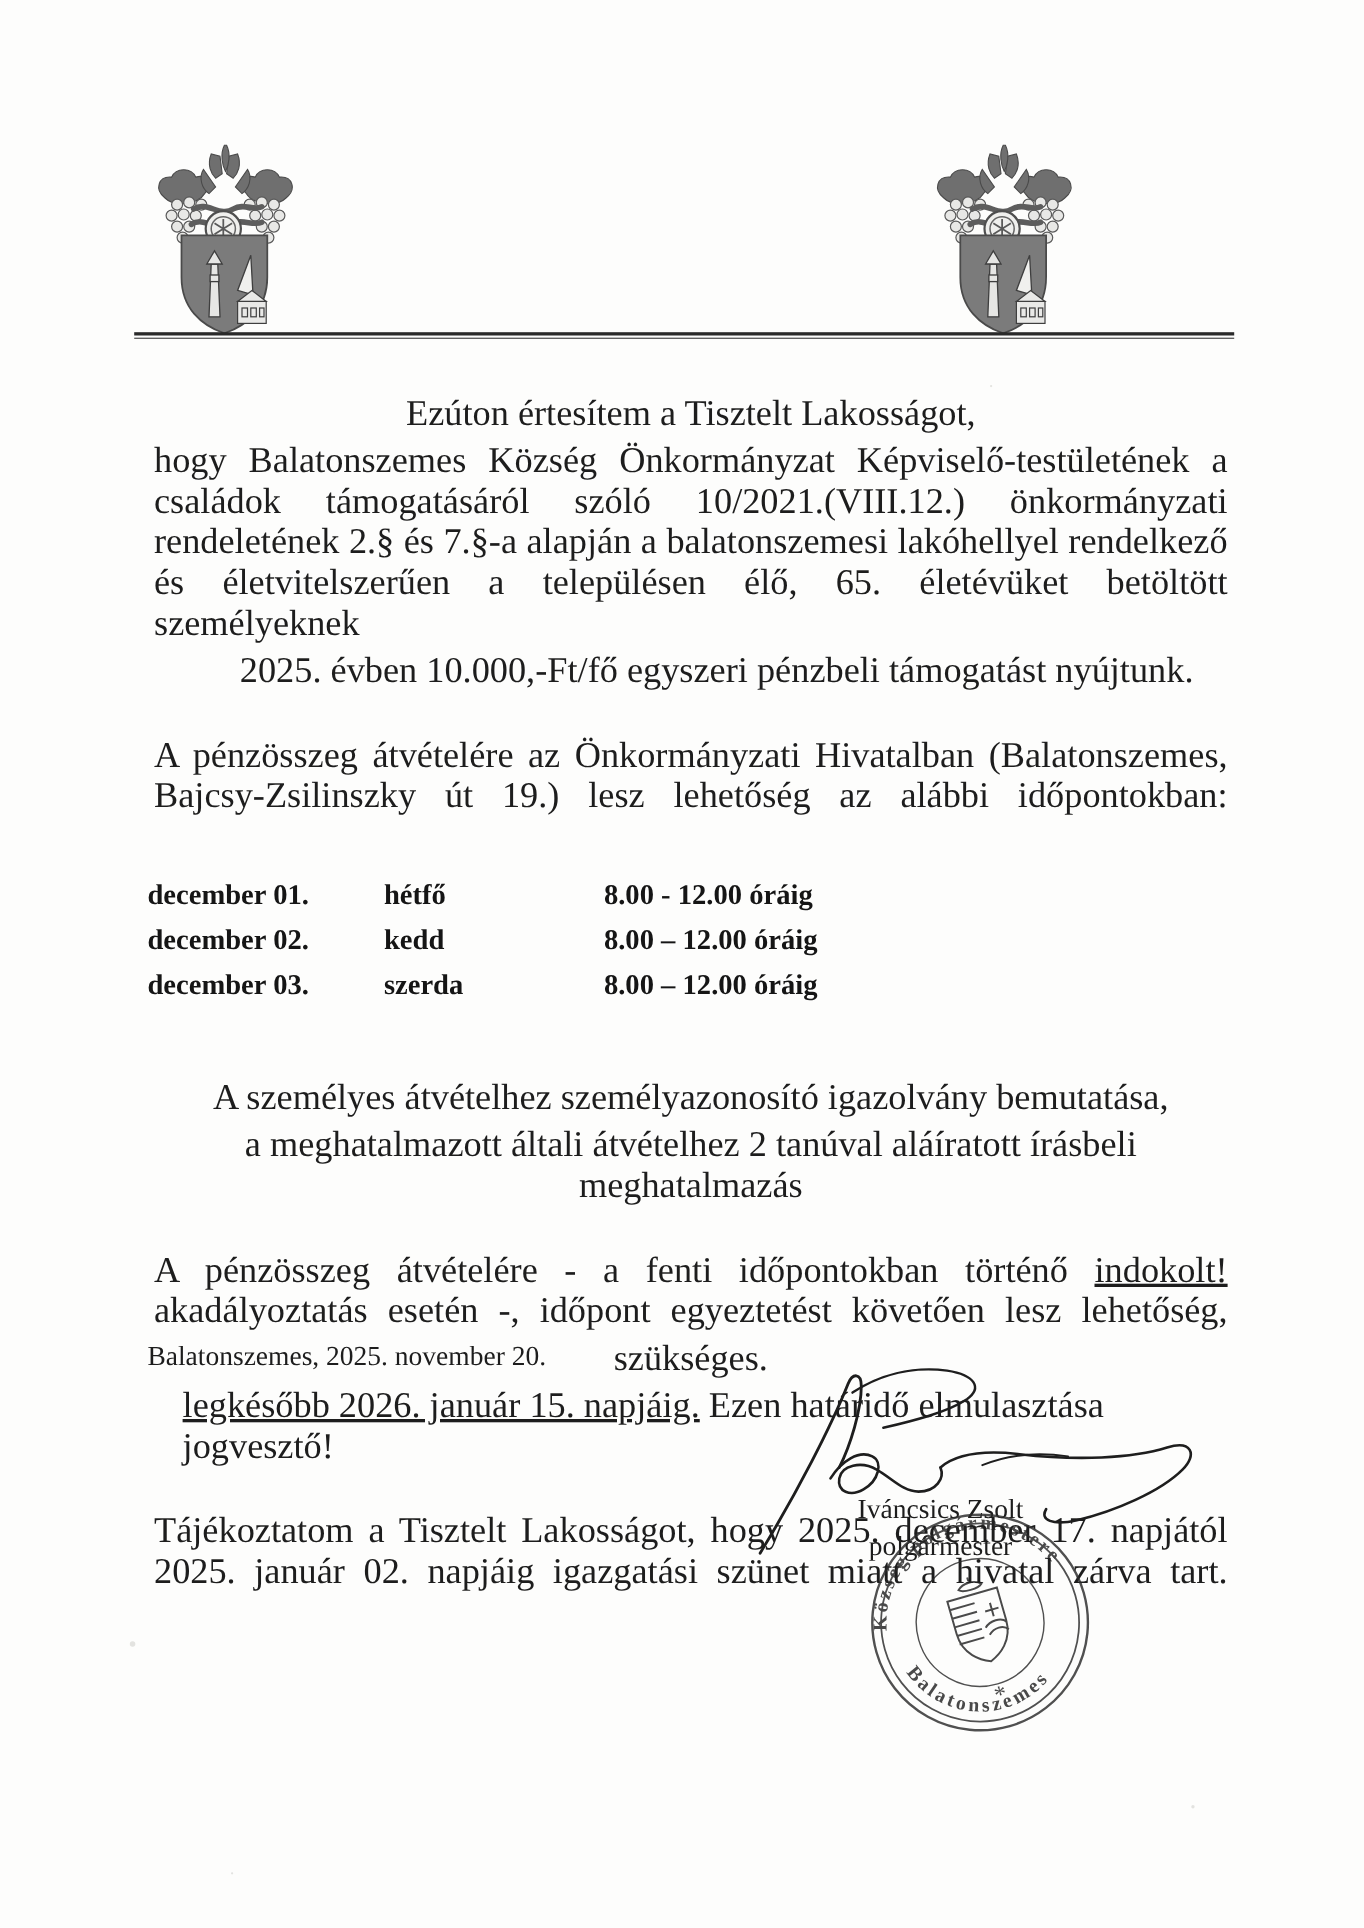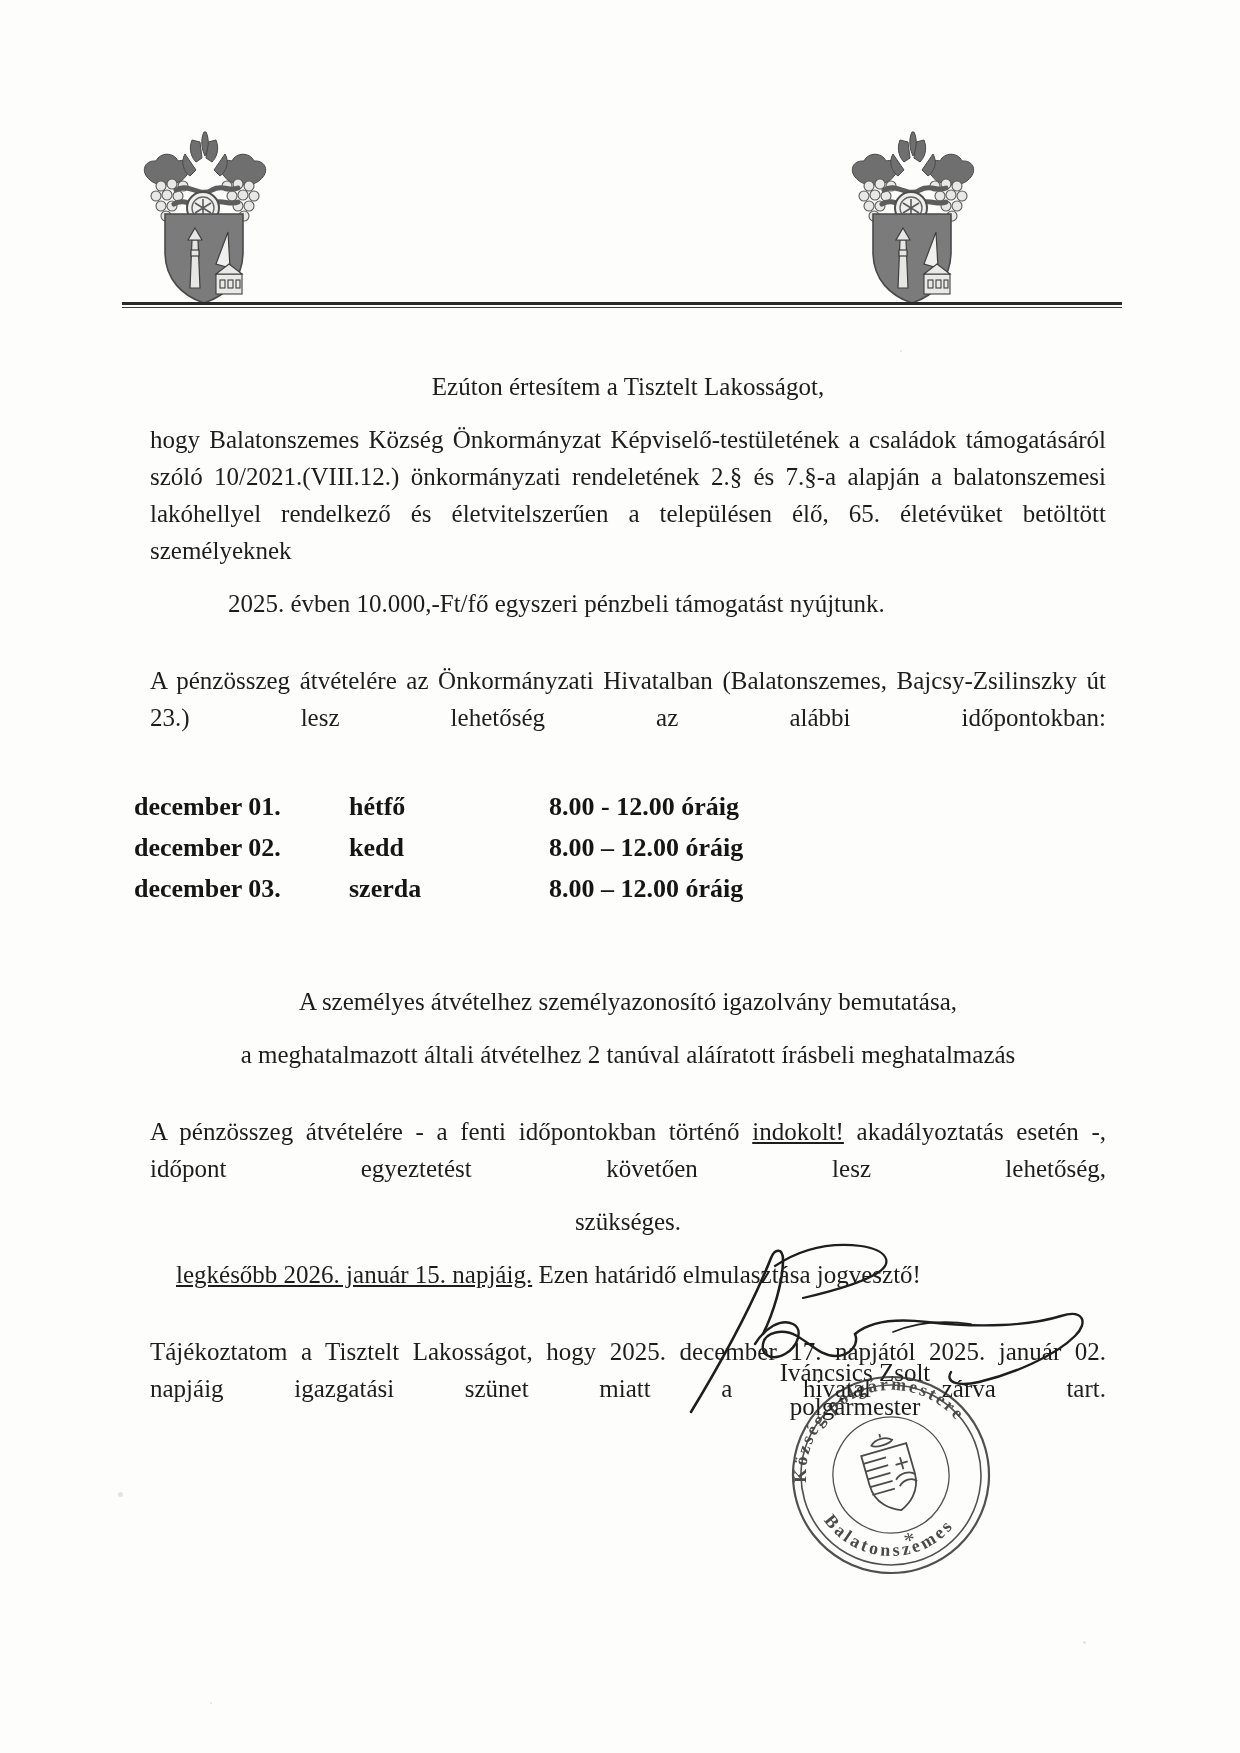--- a/index.html
+++ b/index.html
@@ -97,24 +97,24 @@
   }
 
   
   .body-area {
     position: absolute;
     left: 134px;
     right: 118px;
     top: 352px;
   }
   .para {
-    font-size: 25px;
+    font-size: 33px;
     line-height: 37px;
     color: #1d1d1d;
-    margin: 16px;
+    margin: 6px;
   }
   .just-all { text-align: justify; text-align-last: justify; }
   .center   { text-align: center; }
   .p-gap-md { margin-top: 40px; }
 
   u.ul { text-decoration: underline; text-underline-offset: 2px; }
 
   
   .schedule {
     margin: 50px 0 0 0;
@@ -328,21 +328,21 @@
   </div>
 
   <div class="body-area">
 
     <p class="para center">Ezúton értesítem a Tisztelt Lakosságot,</p>
 
     <p class="para just-all">hogy Balatonszemes Község Önkormányzat Képviselő-testületének a családok támogatásáról szóló 10/2021.(VIII.12.) önkormányzati rendeletének 2.§ és 7.§-a alapján a balatonszemesi lakóhellyel rendelkező és életvitelszerűen a településen élő, 65. életévüket betöltött személyeknek</p>
 
     <p class="para" style="padding-left:78px;">2025. évben 10.000,-Ft/fő egyszeri pénzbeli támogatást nyújtunk.</p>
 
-    <p class="para just-all p-gap-md">A  pénzösszeg átvételére az Önkormányzati Hivatalban (Balatonszemes, Bajcsy-Zsilinszky út 23.) lesz lehetőség az alábbi időpontokban:</p>
+    <p class="para just-all p-gap-md">A  pénzösszeg átvételére az Önkormányzati Hivatalban (Balatonszemes, Bajcsy-Zsilinszky út 19.) lesz lehetőség az alábbi időpontokban:</p>
 
     <table class="schedule">
       <tbody>
         <tr>
           <td class="sc-date">december 01.</td>
           <td class="sc-day">hétfő</td>
           <td class="sc-hours">8.00 - 12.00 óráig</td>
         </tr>
         <tr>
           <td class="sc-date">december 02.</td>
@@ -365,20 +365,21 @@
 
     <p class="para center">szükséges.</p>
 
     <p class="para" style="padding-left:26px;"><u class="ul">legkésőbb 2026. január 15. napjáig.</u><span> Ezen  határidő elmulasztása jogvesztő!</span></p>
 
     <p class="para just-all p-gap-md">Tájékoztatom a Tisztelt Lakosságot, hogy 2025. december 17. napjától 2025. január 02. napjáig igazgatási szünet miatt a hivatal zárva tart.</p>
   </div>
 
   <div class="sig-area">
 
+    <div class="place-date">Balatonszemes, 2025. november 20.</div>
 
     <div class="sig-graphic">
       <svg viewBox="0 0 420 180" xmlns="http://www.w3.org/2000/svg">
         <g fill="none" stroke="#1e1e1e" stroke-linecap="round" stroke-linejoin="round">
           <path d="M12 176 C46 120 76 62 92 22 C96 12 104 12 104 24 C104 46 94 78 84 98" stroke-width="2.6"></path>
           <path d="M96 30 C120 14 150 6 182 10 C208 14 214 26 200 36 C182 48 150 56 124 62" stroke-width="2.2"></path>
           <path d="M76 108 C86 92 102 82 114 88 C124 93 120 110 106 118 C94 125 82 120 84 108
                    C86 96 104 92 118 100 C132 108 142 120 156 120 C172 120 180 108 176 98" stroke-width="2.4"></path>
           <path d="M176 98 C190 86 214 82 248 86 C300 92 350 90 382 80 C404 73 410 86 396 100
                    C376 120 334 138 300 146 C278 151 266 146 272 136" stroke-width="2.4"></path>

